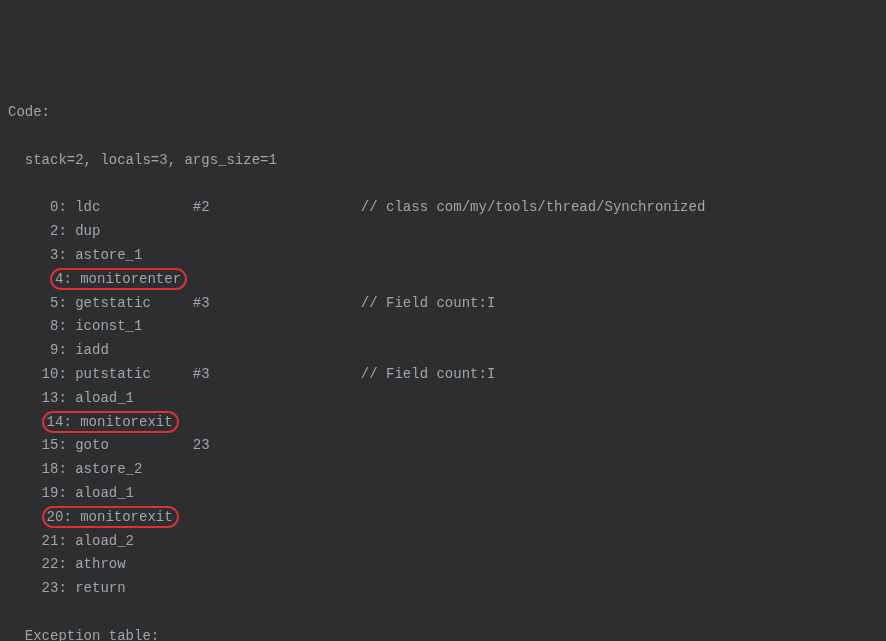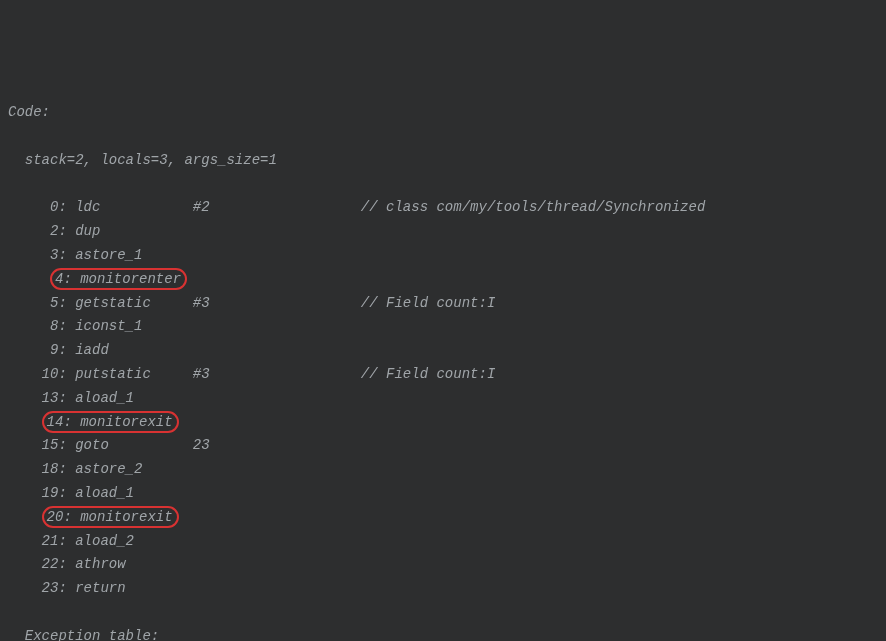--- a/index.html
+++ b/index.html
@@ -1,15 +1,15 @@
 <!DOCTYPE html>
 <html><head>
 <meta charset="utf-8">
 <style>
-  * { margin: 0; padding: 0; box-sizing: border-box; font-style: italic; }
+  * { margin: 0; padding: 0; box-sizing: border-box; }
   body {
     background: #2d2e2f;
     color: #a0a5a9;
     font-family: "Courier New", Courier, monospace;
     font-size: 14px;
     line-height: 1.7;
     padding: 6px 8px;
     white-space: pre;
     width: 886px;
     height: 641px;

